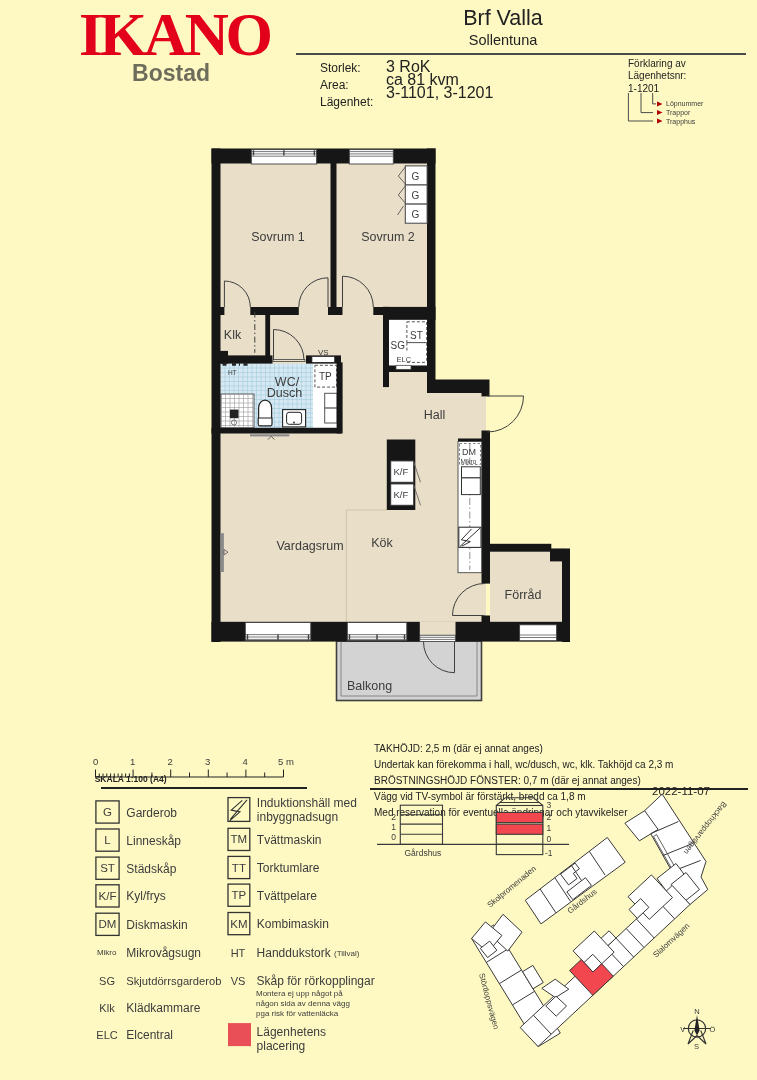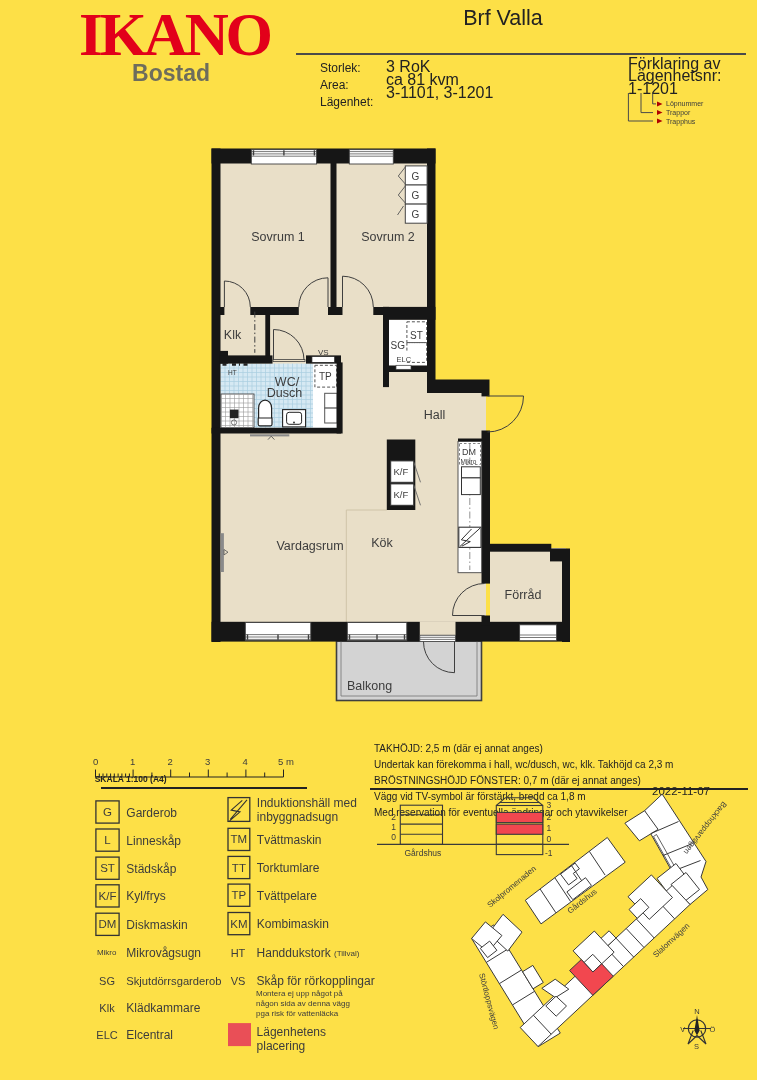--- a/index.html
+++ b/index.html
@@ -1,34 +1,35 @@
 <!DOCTYPE html>
 <html><head><meta charset="utf-8">
 <style>
 html,body{margin:0;padding:0;background:#fff;}
-#page{position:relative;width:757px;height:1080px;background:#fde047;overflow:hidden;
+#page{position:relative;width:757px;height:1080px;background:#fef9c3;overflow:hidden;
   font-family:"Liberation Sans",sans-serif;color:#3a3a3a;}
 .abs{position:absolute;}
 .ctr{text-align:center;}
 svg text{font-family:"Liberation Sans",sans-serif;fill:#3c3c3c;}
 </style></head>
 <body>
 <div id="page">
 
 <div class="abs" style="left:79px;top:9px;width:178px;height:50px;color:#e2001a;
   font-family:'Liberation Serif',serif;font-weight:bold;font-size:61px;line-height:52px;letter-spacing:-3.2px;">IKANO</div>
 <div class="abs ctr" style="left:83px;top:60px;width:176px;font-weight:bold;font-size:23px;color:#6e6d5c;">Bostad</div>
 
 <div class="abs ctr" style="left:353px;top:6px;width:300px;font-size:21.5px;color:#222;">Brf Valla</div>
+<div class="abs ctr" style="left:353px;top:32px;width:300px;font-size:14.5px;color:#222;">Sollentuna</div>
 <div class="abs" style="left:296px;top:53px;width:450px;height:2px;background:#4a4a4a;"></div>
 
 <div class="abs" style="left:320px;top:60px;font-size:12px;line-height:17px;color:#222;">Storlek:<br>Area:<br>Lägenhet:</div>
 <div class="abs" style="left:386px;top:60px;font-size:16px;line-height:13px;color:#222;">3 RoK<br>ca 81 kvm<br>3-1101, 3-1201</div>
 
-<div class="abs" style="left:628px;top:58px;font-size:16px;line-height:12.3px;color:#222;">Förklaring av<br>Lägenhetsnr:<br>1-1201</div>
+<div class="abs" style="left:628px;top:58px;font-size:10px;line-height:12.3px;color:#222;">Förklaring av<br>Lägenhetsnr:<br>1-1201</div>
 <svg class="abs" style="left:620px;top:92px;" width="130" height="38" viewBox="0 0 130 38">
   <g stroke="#4a4a4a" stroke-width="1" fill="none">
     <path d="M8.4,1 V29 H33"></path>
     <path d="M21,1 V20.6 H33"></path>
     <path d="M32.7,1 V11.9 H36"></path>
   </g>
   <g fill="#b00000">
     <path d="M37,9.4 l5.5,2.5 -5.5,2.5 z"></path>
     <path d="M37,18.1 l5.5,2.5 -5.5,2.5 z"></path>
     <path d="M37,26.5 l5.5,2.5 -5.5,2.5 z"></path>

